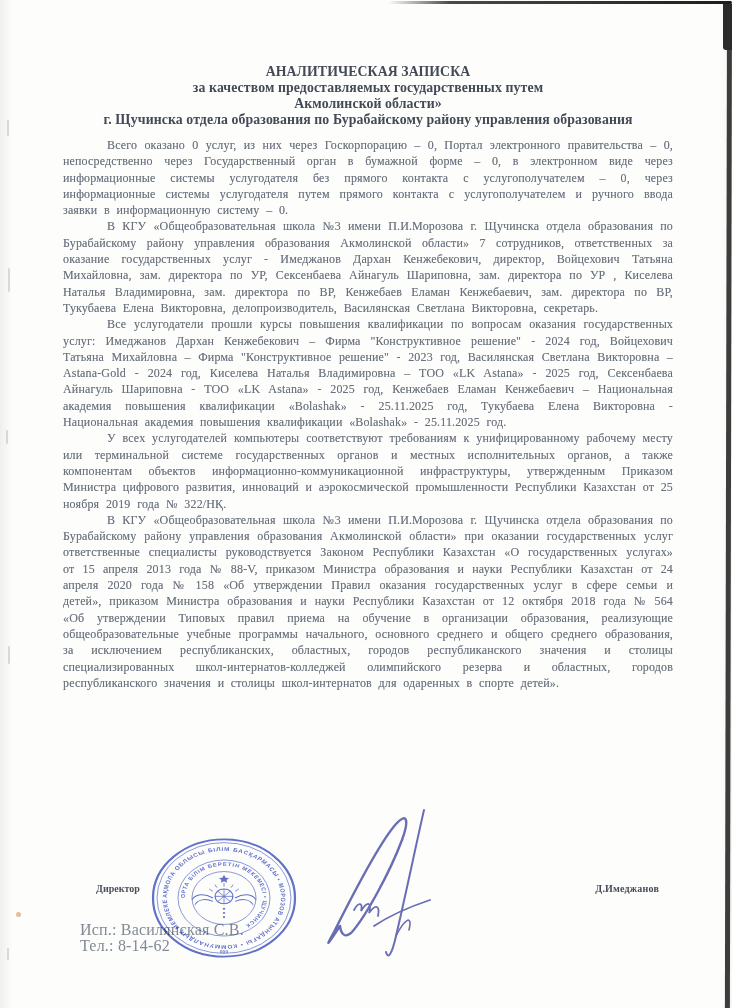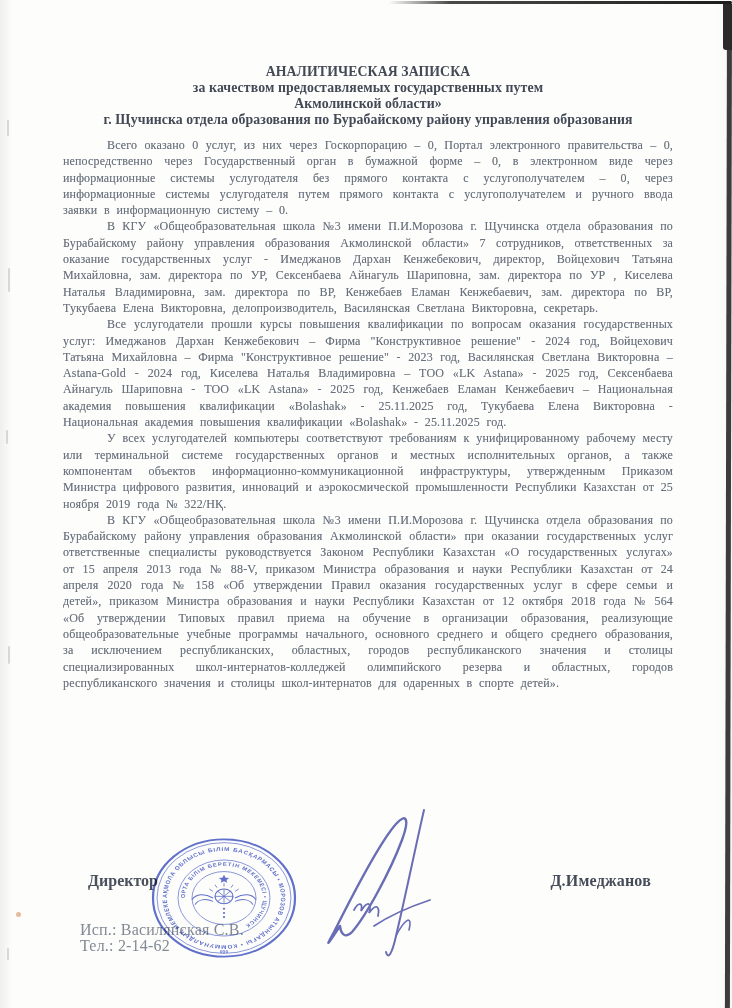--- a/index.html
+++ b/index.html
@@ -42,27 +42,27 @@
   .title-line{white-space:nowrap;}
   .paras p{
     margin:0;text-align:justify;text-indent:44px;
     font-size:12px;line-height:16.3px;
     word-spacing:3.5px;letter-spacing:.15px;
     color:#68707c;
     text-shadow:0 0 .4px rgba(104,112,124,.45);
   }
   
   .sig-row{
-    position:absolute;left:63px;top:872px;width:610px;
+    position:absolute;left:71px;top:872px;width:610px;
     display:flex;justify-content:space-between;
     padding:0;box-sizing:border-box;
-    font-weight:bold;font-size:16px;color:#4a515d;align-items:flex-end;
+    font-weight:bold;font-size:10px;color:#4a515d;align-items:flex-end;
   }
   .sig-row .pos{margin-left:25px;}
-  .sig-row .name{margin-right:22px;letter-spacing:.2px;color:#454c58;}
+  .sig-row .name{margin-right:22px;letter-spacing:.2px;color:#454c58;margin-top:11px;}
   .exec-block{
     position:absolute;left:80px;top:922px;
     font-size:16px;line-height:15.5px;color:#828a94;letter-spacing:.2px;
   }
   
   .stamp-svg{
     position:absolute;left:149px;top:836px;width:150px;height:124px;
     opacity:.88;mix-blend-mode:multiply;
   }
   .sign-svg{
@@ -101,21 +101,21 @@
       </div>
   </div>
 
   <div class="sig-row">
     <span class="pos">Директор</span>
     <span class="name">Д.Имеджанов</span>
   </div>
 
   <div class="exec-block">
     <div>Исп.: Василянская С.В.</div>
-    <div>Тел.: 2-14-62</div>
+    <div>Тел.: 8-14-62</div>
   </div>
 
   <svg class="stamp-svg" viewBox="0 0 150 150" preserveAspectRatio="none">
     <g fill="none" stroke="#4c5ec6" stroke-width="2.2">
       <circle cx="75" cy="75" r="71"></circle>
       <circle cx="75" cy="75" r="67" stroke-width="0.8"></circle>
       <circle cx="75" cy="75" r="46" stroke-width="0.8"></circle>
       <circle cx="75" cy="75" r="32" stroke-width="0.8"></circle>
     </g>
     <defs>

